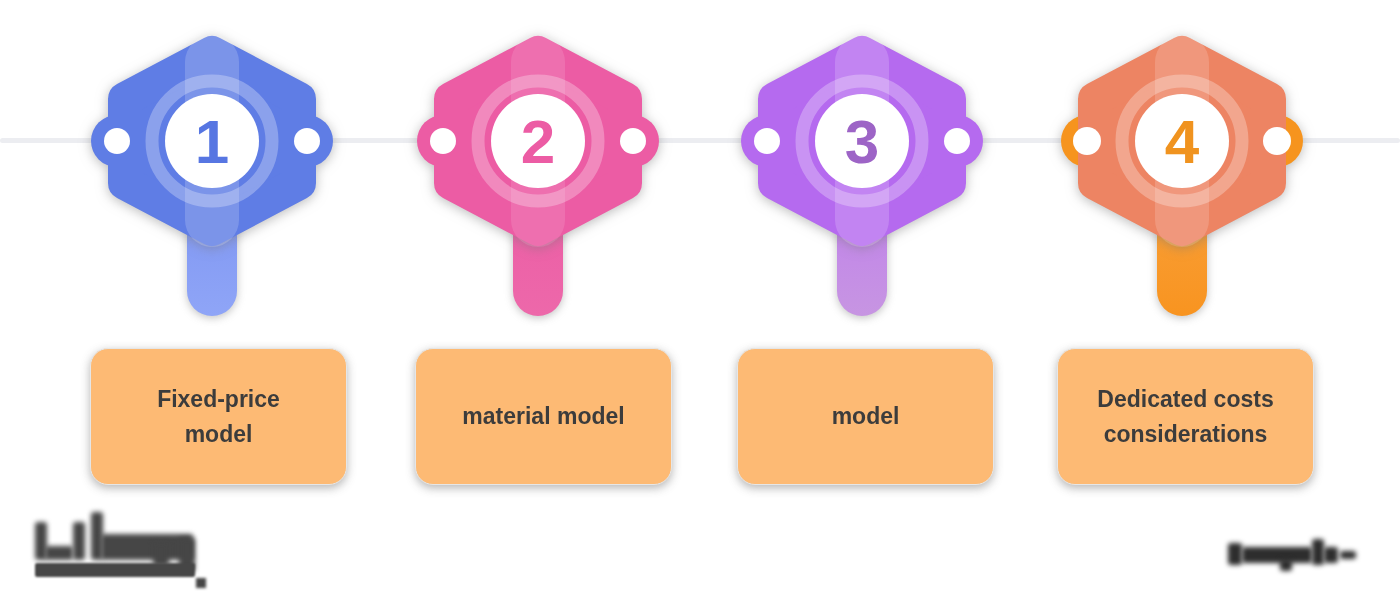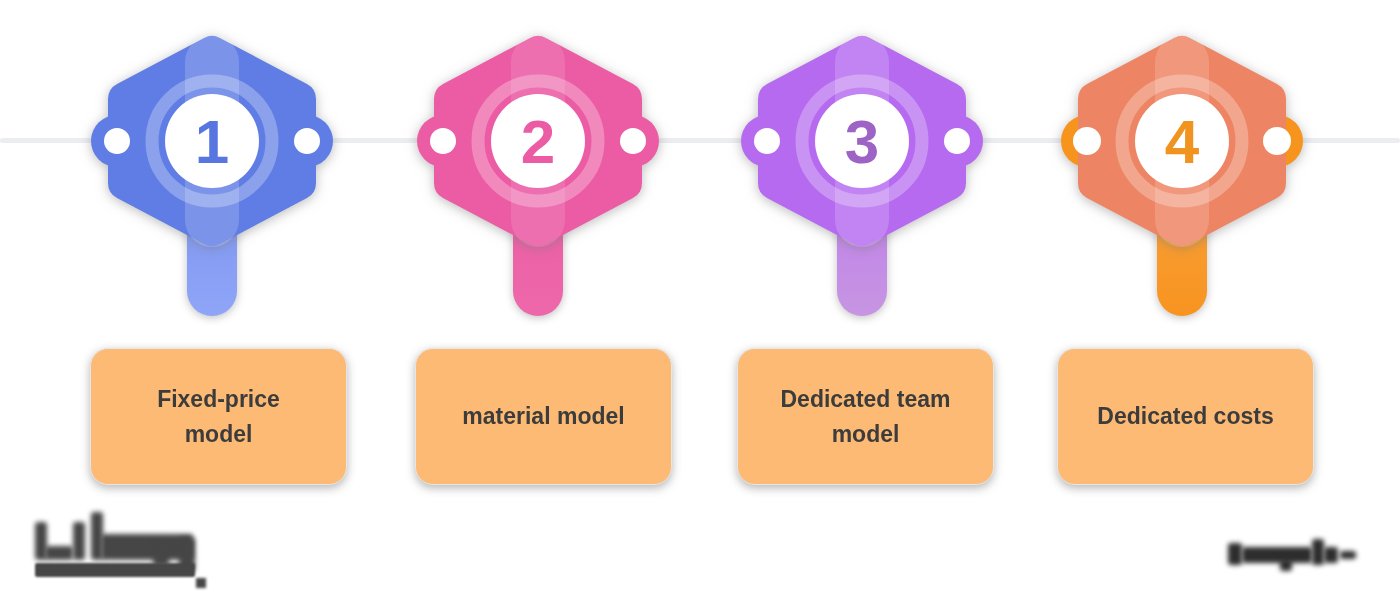--- a/index.html
+++ b/index.html
@@ -133,27 +133,27 @@
     <span>model</span>
   </div>
 </div>
 <div class="card" style="left:415px">
   <div class="card-text">
     <span>material model</span>
   </div>
 </div>
 <div class="card" style="left:737px">
   <div class="card-text">
-    <span>Dedicated team</span>
     <span>model</span>
   </div>
 </div>
 <div class="card" style="left:1057px">
   <div class="card-text">
     <span>Dedicated costs</span>
+    <span>considerations</span>
   </div>
 </div>
 
 <div class="logo-group">
   <div class="logo-blob lb1"></div>
   <div class="logo-blob lb2"></div>
   <div class="logo-blob lb3"></div>
   <div class="logo-blob lb4"></div>
   <div class="logo-blob lb5"></div>
   <div class="logo-blob lb6"></div>

